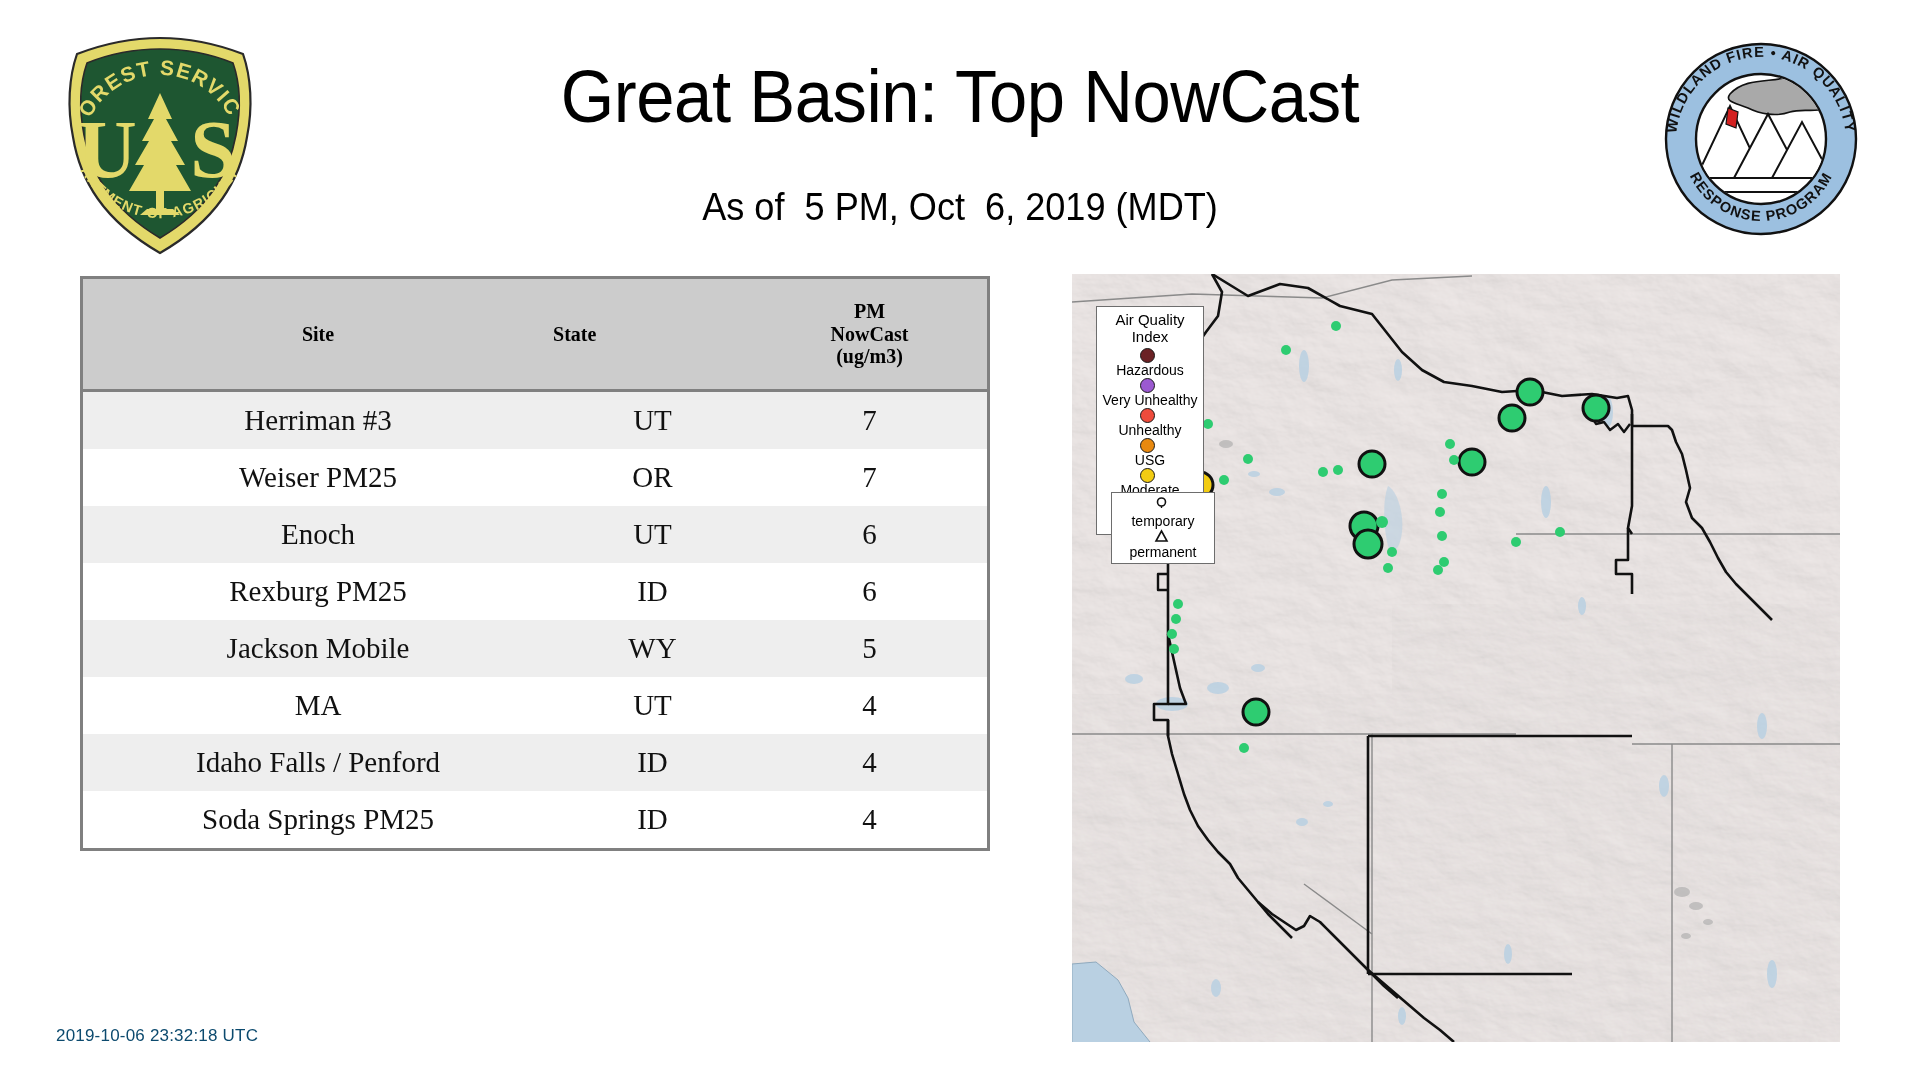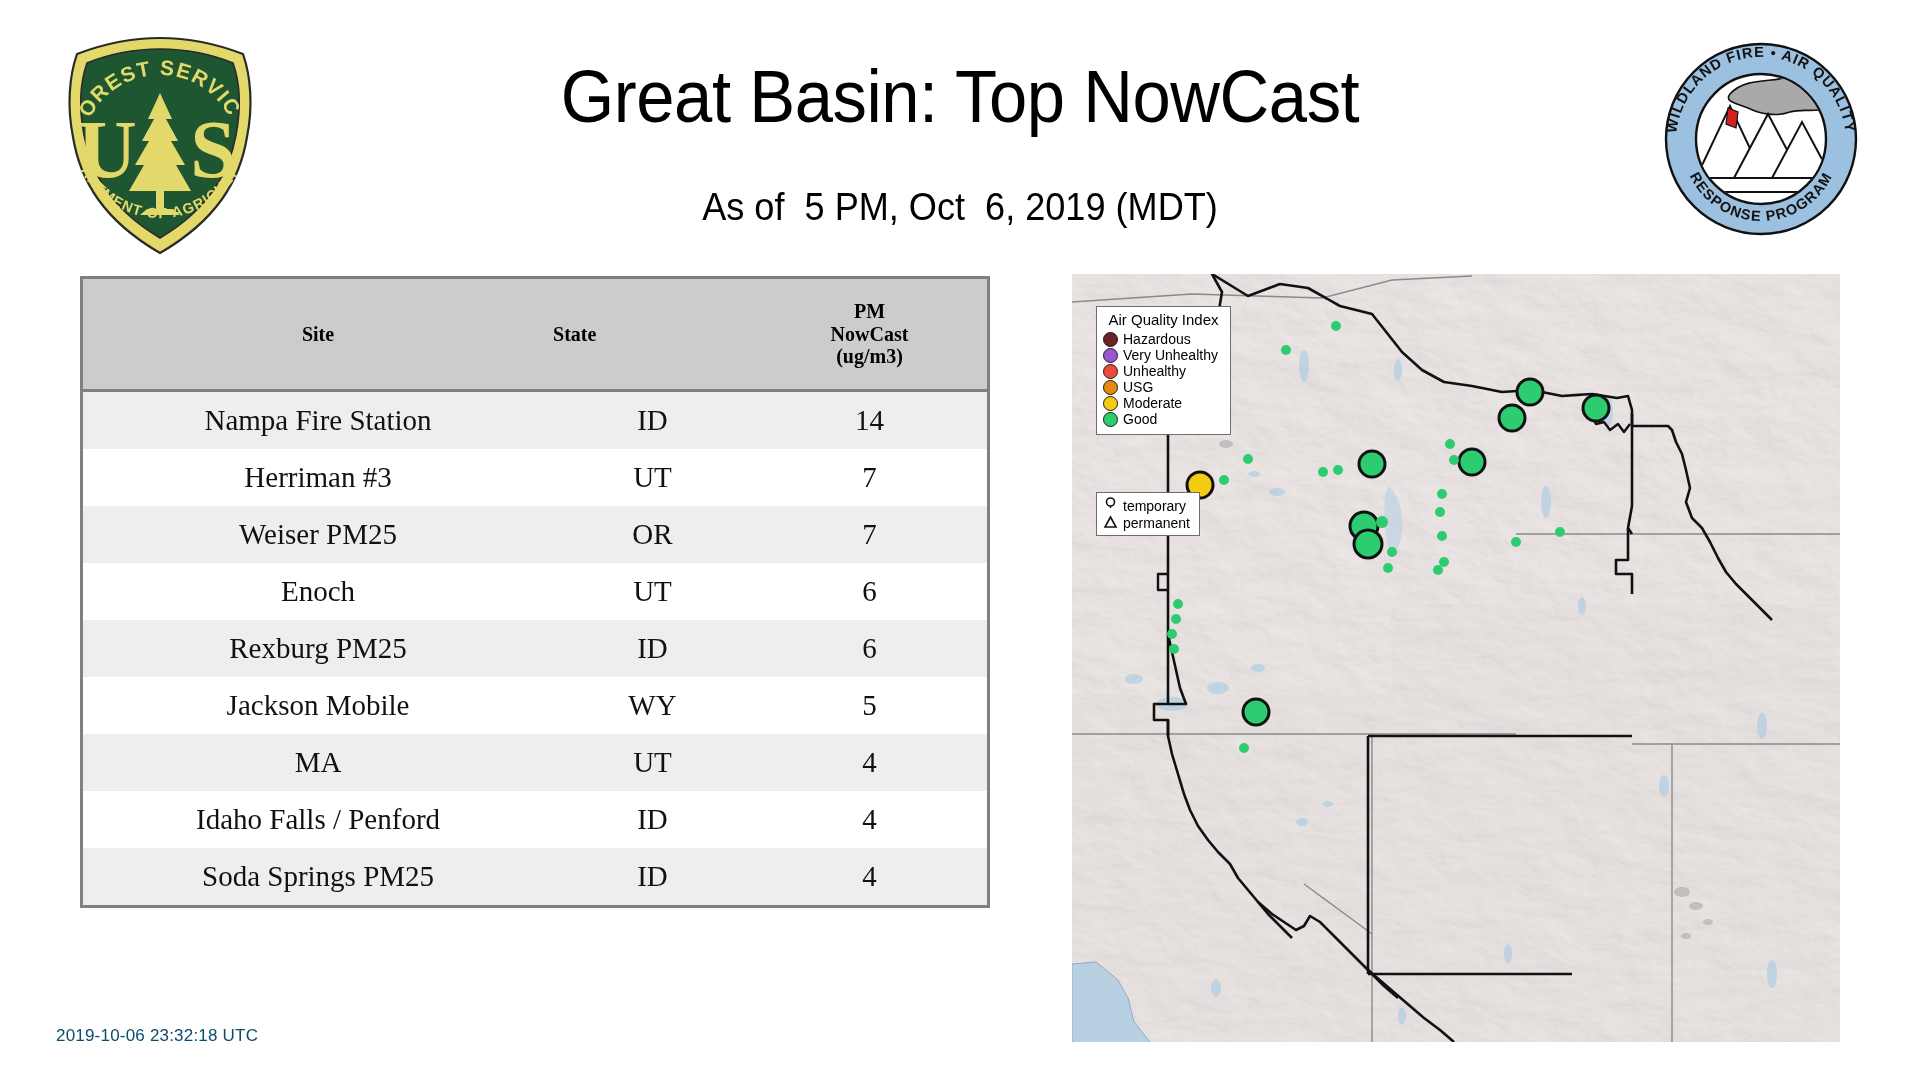--- a/index.html
+++ b/index.html
@@ -131,47 +131,48 @@
     position: absolute;
     background: #ffffff;
     border: 1.5px solid #6d6d6d;
     font-family: "Liberation Sans", sans-serif;
     color: #000000;
     box-sizing: border-box;
   }
   #aqi-legend {
     left: 24px;
     top: 32px;
-    width: 135px;
+    width: 108px;
     padding: 5px 6px 6px 6px;
   }
   #aqi-legend .legend-title {
     font-size: 15px;
     text-align: center;
     margin-bottom: 3px;
     line-height: 1.1;
   }
   .legend-row {
     display: flex;
     align-items: center;
     line-height: 1.0;
     margin-bottom: 1px;
+    flex-direction: column;
   }
   .legend-swatch {
     width: 13px;
     height: 13px;
     border-radius: 50%;
     border: 1.5px solid #1a1a1a;
     margin-right: 5px;
     flex: none;
   }
   .legend-label { font-size: 14px; white-space: nowrap; }
 
   #shape-legend {
-    left: 24px;
+    left: 39px;
     top: 218px;
     width: 104px;
     padding: 4px 5px 4px 5px;
   }
   #shape-legend .legend-row { margin-bottom: 0px; }
   .shape-glyph { width: 17px; height: 17px; margin-right: 4px; flex: none; }
 
   .no-select { user-select: none; }
 </style>
 </head>
@@ -243,25 +244,20 @@
         <th class="col-site">Site</th>
         <th class="col-state">State</th>
         <th class="col-pm">
           <div>PM</div>
           <div>NowCast</div>
           <div>(ug/m3)</div>
         </th>
       </tr>
     </thead>
     <tbody id="table-body">
-        <tr>
-          <td class="col-site">Nampa Fire Station</td>
-          <td class="col-state">ID</td>
-          <td class="col-pm">14</td>
-        </tr>
         <tr>
           <td class="col-site">Herriman #3</td>
           <td class="col-state">UT</td>
           <td class="col-pm">7</td>
         </tr>
         <tr>
           <td class="col-site">Weiser PM25</td>
           <td class="col-state">OR</td>
           <td class="col-pm">7</td>
         </tr>

